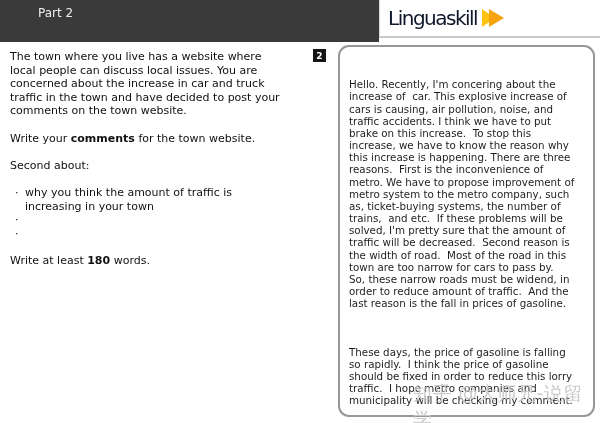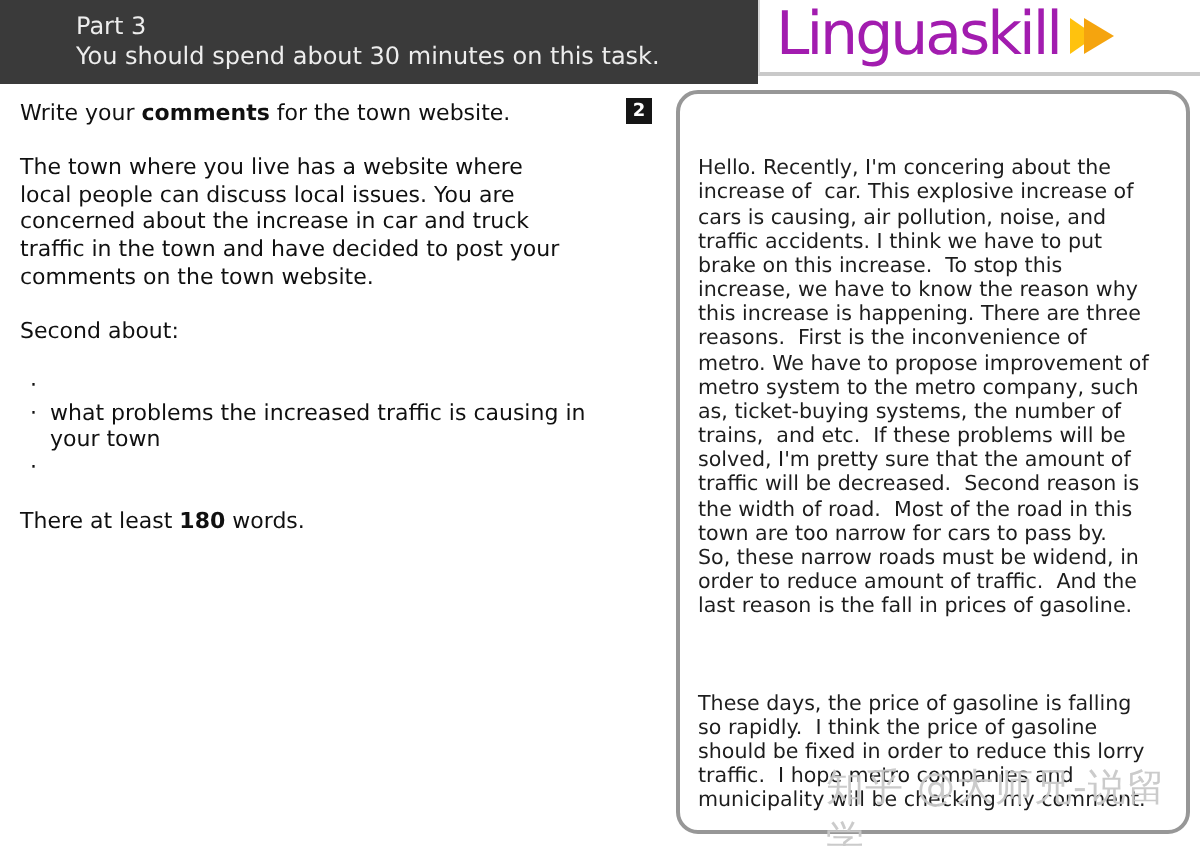--- a/index.html
+++ b/index.html
@@ -14,21 +14,21 @@
     position:absolute; left:0; top:0; width:379px; height:42px;
     background:#3a3a3a; color:#ededed;
     padding:6px 0 0 38px; font-size:12px; line-height:15px;
   }
   .logo-box {
     position:absolute; right:0; top:0; width:221px; height:38px;
     background:#ffffff; border-left:1px solid #d8d8d8; border-bottom:2px solid #c9c9c9;
     display:flex; align-items:center; padding-left:8px;
   }
   .logo-text {
-    font-size:30px; color:#a21caf; letter-spacing:-1.5px; line-height:30px;
+    font-size:20px; color:#0f172a; letter-spacing:-1.5px; line-height:30px;
   }
   .logo-arrows { display:flex; align-items:center; margin-left:5px; }
   .tri { width:0; height:0; border-top:9px solid transparent; border-bottom:9px solid transparent; }
   .tri.a1 { border-left:13px solid #ffc20e; }
   .tri.a2 { border-left:15px solid #f5a40e; margin-left:-6px; }
   
   .task {
     position:absolute; left:10px; top:50px; width:322px;
     font-size:11px; line-height:13.6px; color:#101010;
   }
@@ -60,53 +60,52 @@
     font-size:19px; color:#c9c9c9; opacity:0.95; letter-spacing:0.5px;
     pointer-events:none;
   }
 </style>
 </head>
 <body>
 
 <div class="stage">
 
   <div class="header-bar">
-    <div>Part 3</div>
-    <div>You should spend about 30 minutes on this task.</div>
+    <div>Part 2</div>
   </div>
   <div class="logo-box">
     <span class="logo-text">Linguaskill</span>
     <span class="logo-arrows">
       <span class="tri a1"></span>
       <span class="tri a2"></span>
     </span>
   </div>
 
   <div class="task">
-    <div class="sec"><span>Write your </span><span class="inline-bold">comments</span><span> for the town website.</span></div>
     <div class="sec">The town where you live has a website where
 local people can discuss local issues. You are
 concerned about the increase in car and truck
 traffic in the town and have decided to post your
 comments on the town website.</div>
+    <div class="sec"><span>Write your </span><span class="inline-bold">comments</span><span> for the town website.</span></div>
     <div class="sec">Second about:</div>
     <div class="bullets">
+      <div class="bullet-row">
+        <span class="bullet-marker">·</span>
+        <span class="bullet-text">why you think the amount of traffic is
+increasing in your town</span>
+      </div>
       <div class="bullet-row">
         <span class="bullet-marker">·</span>
       </div>
       <div class="bullet-row">
         <span class="bullet-marker">·</span>
-        <span class="bullet-text">what problems the increased traffic is causing in
-your town</span>
-      </div>
-      <div class="bullet-row">
-        <span class="bullet-marker">·</span>
       </div>
     </div>
-    <div class="sec"><span>There at least </span><span class="inline-bold">180</span><span> words.</span></div>
+    <div class="sec"><span>Write at least </span><span class="inline-bold">180</span><span> words.</span></div>
   </div>
 
   <div class="qnum">2</div>
 
   <div class="panel">
     <div class="essay">
       <div class="p1">Hello. Recently, I'm concering about the
 increase of  car. This explosive increase of
 cars is causing, air pollution, noise, and
 traffic accidents. I think we have to put

